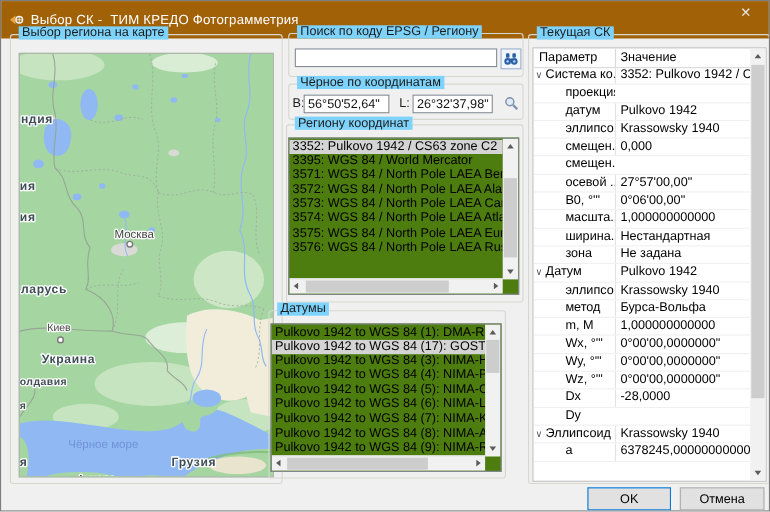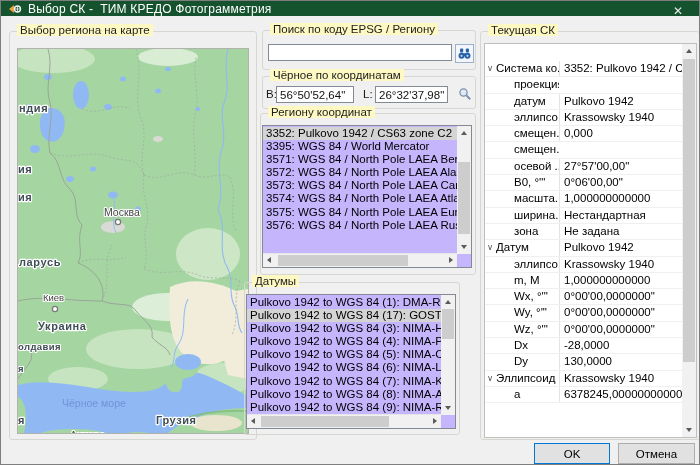--- a/index.html
+++ b/index.html
@@ -1,45 +1,45 @@
 <!DOCTYPE html>
 <html><head>
 <meta charset="utf-8">
 <style>
   html,body{margin:0;padding:0;background:#c9c9c9}
   *{font-family:"Liberation Sans",sans-serif}
   .window{position:relative;width:700px;height:465px;background:#f0f0f0;border:1px solid #7e7e7e;box-sizing:border-box;overflow:hidden}
 
   
-  .titlebar{position:absolute;left:0;top:0;width:100%;height:15px;background:#14532d;display:flex;align-items:center}
+  .titlebar{position:absolute;left:0;top:0;width:100%;height:34px;background:#a16207;display:flex;align-items:center}
   .titlebar .app-icon{width:14px;height:14px;margin:0 6px 0 7px;flex:none}
   .titlebar .title{color:#fff;font-size:12px;letter-spacing:.2px;white-space:pre}
   .close-btn{position:absolute;right:0;top:0;width:42px;height:22px;color:#e8e8e8;font-size:12px;text-align:center;line-height:21px;cursor:default}
 
   
   .group{position:absolute;border:1px solid #d7d7d1;border-radius:3px}
-  .glabel{position:absolute;top:-8px;left:7px;background:#fef9c3;padding:0 3px;font-size:11.5px;color:#1c1c1c;white-space:nowrap}
+  .glabel{position:absolute;top:-8px;left:7px;background:#7dd3fc;padding:0 3px;font-size:11.5px;color:#1c1c1c;white-space:nowrap}
 
   
   .map{position:absolute;left:7px;top:16px;width:230px;height:384px;border:1px solid #b2b2ad;overflow:hidden;background:#a5d6a2}
   .map svg{display:block}
   .ml-country{font-weight:bold;font-size:11px;fill:#3f4d55;letter-spacing:.6px;paint-order:stroke;stroke:#fff;stroke-width:2.4px;stroke-linejoin:round}
   .ml-country-small{font-weight:bold;font-size:9.5px;fill:#3f4d55;letter-spacing:.4px;paint-order:stroke;stroke:#fff;stroke-width:2.2px;stroke-linejoin:round}
   .ml-city{font-size:10.5px;fill:#454545;paint-order:stroke;stroke:#fff;stroke-width:2.2px;stroke-linejoin:round}
   .ml-city-small{font-size:9.5px;fill:#454545;paint-order:stroke;stroke:#fff;stroke-width:2.2px;stroke-linejoin:round}
   .ml-water{font-size:10.5px;fill:#6f93d8}
 
   
   .tbox{position:absolute;background:#fff;border:1px solid #848a93;font-size:11.5px;padding:0 3px;box-sizing:border-box;color:#111}
   .flabel{position:absolute;font-size:11.5px;color:#1c1c1c}
   .icon-btn{position:absolute;background:#f2f6fb;border:1px solid #9ab0cc;padding:0;display:flex;align-items:center;justify-content:center;cursor:default}
   .flat-btn{position:absolute;display:flex;align-items:center;justify-content:center;cursor:default}
 
   
-  .listbox{position:absolute;background:#c4b5fd;border:1px solid #848a93;box-sizing:border-box;overflow:hidden}
+  .listbox{position:absolute;background:#4d7c0f;border:1px solid #848a93;box-sizing:border-box;overflow:hidden}
   .list-items{position:absolute;left:0;top:1px;right:14px;bottom:13px;overflow:hidden}
   .list-item{height:13.1px;line-height:13.2px;font-size:11.5px;padding-left:3px;white-space:nowrap;overflow:hidden;color:#000}
   .list-item.selected{background:#d4d4d4}
 
   
   .sb{position:absolute;background:#f1f1f1}
   .sb-v{width:14px;top:0;right:0;bottom:0}
   .sb-h{height:13px;left:0;right:14px;bottom:0;border-top:1px solid #e6e6e6}
   .thumb{position:absolute;background:#cdcdcd}
   .sb-arrow{position:absolute;width:0;height:0}
@@ -255,20 +255,24 @@
         <span class="sb-arrow arr-left"></span>
         <div class="thumb" style="top:1px;height:11px;left:14px;width:128px"></div>
         <span class="sb-arrow arr-right"></span>
       </div>
     </div>
   </div>
 
   <div class="group" style="left:479px;top:30px;width:218px;height:407px">
     <span class="glabel">Текущая СК</span>
     <div class="tablebox">
+      <div class="thead">
+        <span class="h1">Параметр</span>
+        <span class="h2">Значение</span>
+      </div>
       <div class="tbody" id="cs-rows">
           <div class="trow">
             <span class="tree">∨</span>
             <span class="pcell">Система ко...</span>
             <span class="vcell">3352: Pulkovo 1942 / CS63 ...</span>
           </div>
           <div class="trow">
             <span class="tree"></span>
             <span class="pcell child">проекция</span>
           </div>
@@ -321,20 +325,25 @@
             <span class="pcell">Датум</span>
             <span class="vcell">Pulkovo 1942</span>
           </div>
           <div class="trow">
             <span class="tree"></span>
             <span class="pcell child">эллипсо...</span>
             <span class="vcell">Krassowsky 1940</span>
           </div>
           <div class="trow">
             <span class="tree"></span>
+            <span class="pcell child">метод</span>
+            <span class="vcell">Бурса-Вольфа</span>
+          </div>
+          <div class="trow">
+            <span class="tree"></span>
             <span class="pcell child">m, M</span>
             <span class="vcell">1,000000000000</span>
           </div>
           <div class="trow">
             <span class="tree"></span>
             <span class="pcell child">Wx, °'"</span>
             <span class="vcell">0°00'00,0000000"</span>
           </div>
           <div class="trow">
             <span class="tree"></span>
@@ -347,21 +356,20 @@
             <span class="vcell">0°00'00,0000000"</span>
           </div>
           <div class="trow">
             <span class="tree"></span>
             <span class="pcell child">Dx</span>
             <span class="vcell">-28,0000</span>
           </div>
           <div class="trow">
             <span class="tree"></span>
             <span class="pcell child">Dy</span>
-            <span class="vcell">130,0000</span>
           </div>
           <div class="trow">
             <span class="tree">∨</span>
             <span class="pcell">Эллипсоид</span>
             <span class="vcell">Krassowsky 1940</span>
           </div>
           <div class="trow">
             <span class="tree"></span>
             <span class="pcell child">a</span>
             <span class="vcell">6378245,000000000000</span>

